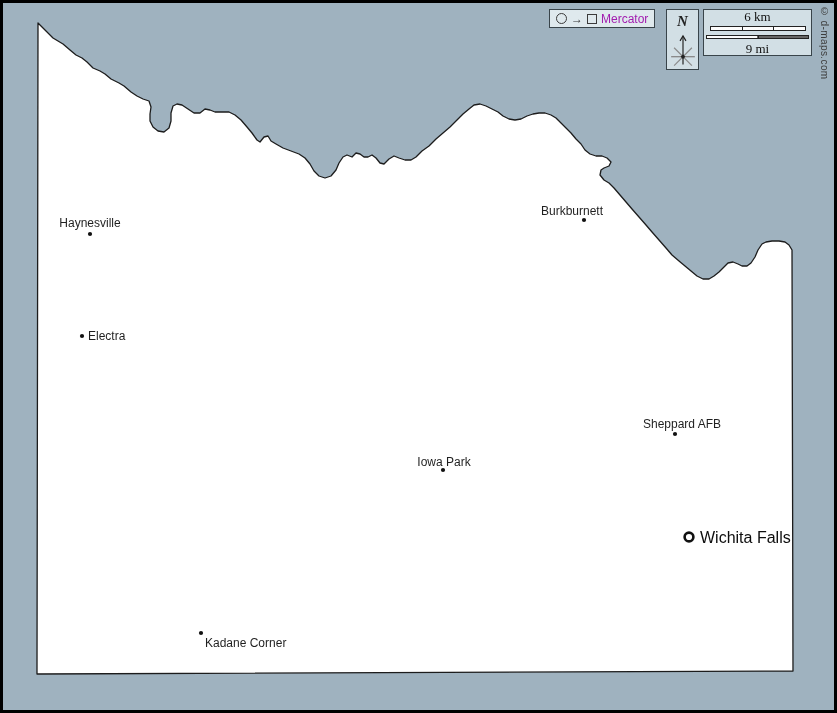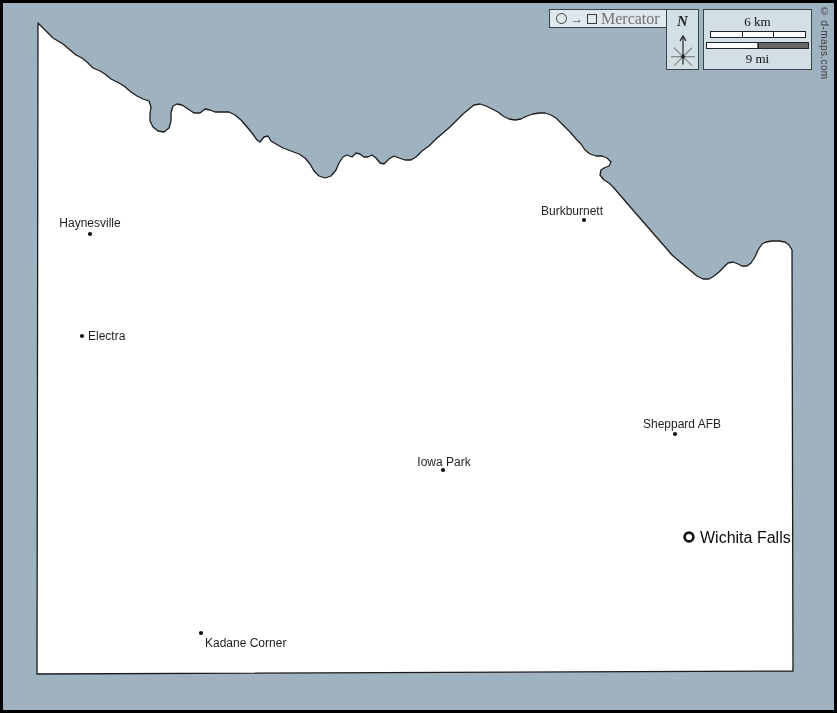--- a/index.html
+++ b/index.html
@@ -12,28 +12,28 @@
   .ring{fill:#ffffff;stroke:#111111;stroke-width:2.6;}
   .city-label{font-family:"Liberation Sans",sans-serif;font-size:12px;fill:#1f1f1f;}
   .city-label.major{font-size:16px;fill:#0d0d0d;}
 
   .panel{position:absolute;box-sizing:border-box;border:1px solid #39444a;}
   .mercator-box{left:549px;top:9px;height:19px;background:#dfe9ed;
                 display:flex;align-items:center;gap:4px;padding:0 6px;}
   .shape-circle{width:9px;height:9px;border:1.2px solid #3b3b3b;border-radius:50%;background:transparent;}
   .shape-square{width:8px;height:8px;border:1.2px solid #3b3b3b;background:transparent;}
   .arrow-char{font-size:12px;color:#333;line-height:1;}
-  .mercator-label{font-size:16px;color:#737373;line-height:1;font-family:Liberation Serif, serif;}
+  .mercator-label{font-size:12px;color:#a21caf;line-height:1;}
 
   .compass-box{left:666px;top:9px;width:33px;height:61px;background:#d2dfe5;
                display:flex;flex-direction:column;align-items:center;padding-top:3px;}
   .north-label{font-family:"Liberation Serif",serif;font-style:italic;font-weight:bold;
                font-size:15px;color:#222;line-height:1.1;}
 
-  .scale-box{left:703px;top:9px;width:109px;height:61px;background:#d2dfe5;
+  .scale-box{left:703px;top:9px;width:109px;height:47px;background:#d2dfe5;
              display:flex;flex-direction:column;align-items:center;justify-content:center;}
   .scale-text{font-family:"Liberation Serif",serif;font-size:13px;color:#111;line-height:1;}
   .bar{position:relative;height:5px;border:1px solid #222;box-sizing:content-box;}
   .bar-km{width:94px;background:#fdfdfd;margin:3px 0 4px 0;}
   .bar-mi{width:101px;background:linear-gradient(to right,#fdfdfd 0 50%,#666 50% 100%);margin:0 0 3px 0;}
   .tick{position:absolute;top:0;bottom:0;width:1px;background:#222;}
 
   .credit{position:absolute;right:7px;top:6px;writing-mode:vertical-rl;
           font-size:10px;color:#3d3d3d;letter-spacing:.4px;}
 </style>

